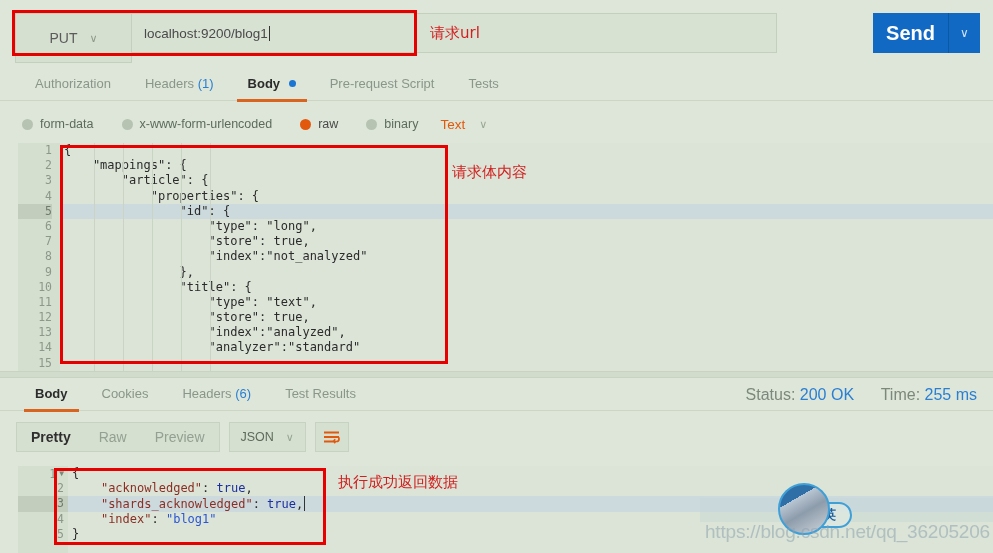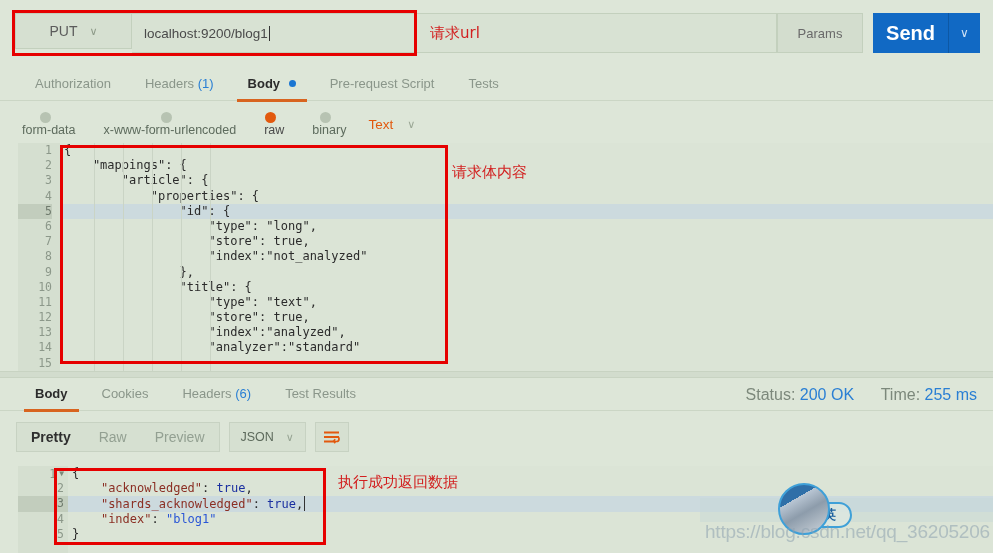--- a/index.html
+++ b/index.html
@@ -27,21 +27,21 @@
   .url-redbox {
     position: absolute;
     left: 12px; top: 10px;
     width: 405px; height: 46px;
     border: 3px solid #e60000;
     box-sizing: border-box;
   }
   .method-box {
     position: absolute;
     left: 15px; top: 13px;
-    width: 117px; height: 36px;
+    width: 117px; height: 50px;
     background: #d6e0d1;
     border: 1px solid #c3d0bd;
     box-sizing: border-box;
     display: flex;
     align-items: center;
     justify-content: center;
     gap: 12px;
     color: #5b5b5b;
     font-size: 14px;
   }
@@ -162,21 +162,20 @@
     display: flex;
     align-items: center;
     padding-left: 22px;
   }
   .radio-opt {
     display: flex; align-items: center;
     margin-right: 28px;
     color: #5d6b5d;
     font-size: 12.5px;
     white-space: nowrap;
-    flex-direction: column;
   }
   .radio-opt .rad {
     width: 11px; height: 11px;
     border-radius: 50%;
     background: #b7c3b2;
     margin-right: 7px;
     display: inline-block;
   }
   .radio-opt.sel .rad { background: #e2590e; }
   .radio-opt.sel { color: #4a4a4a; }
@@ -441,21 +440,20 @@
 
   <div class="url-input">
     <span>localhost:9200/blog1</span>
       <span class="caretbar"></span>
   </div>
 
   <div class="url-redbox"></div>
 
   <div class="annot annot-url">请求url</div>
 
-  <div class="params-btn">Params</div>
   <div class="send-btn">Send</div>
   <div class="send-caret">∨</div>
 </div>
 
 <div class="req-tabs">
   <div class="rtab">
     <span>Authorization</span>
   </div>
   <div class="rtab">
     <span>Headers</span>

